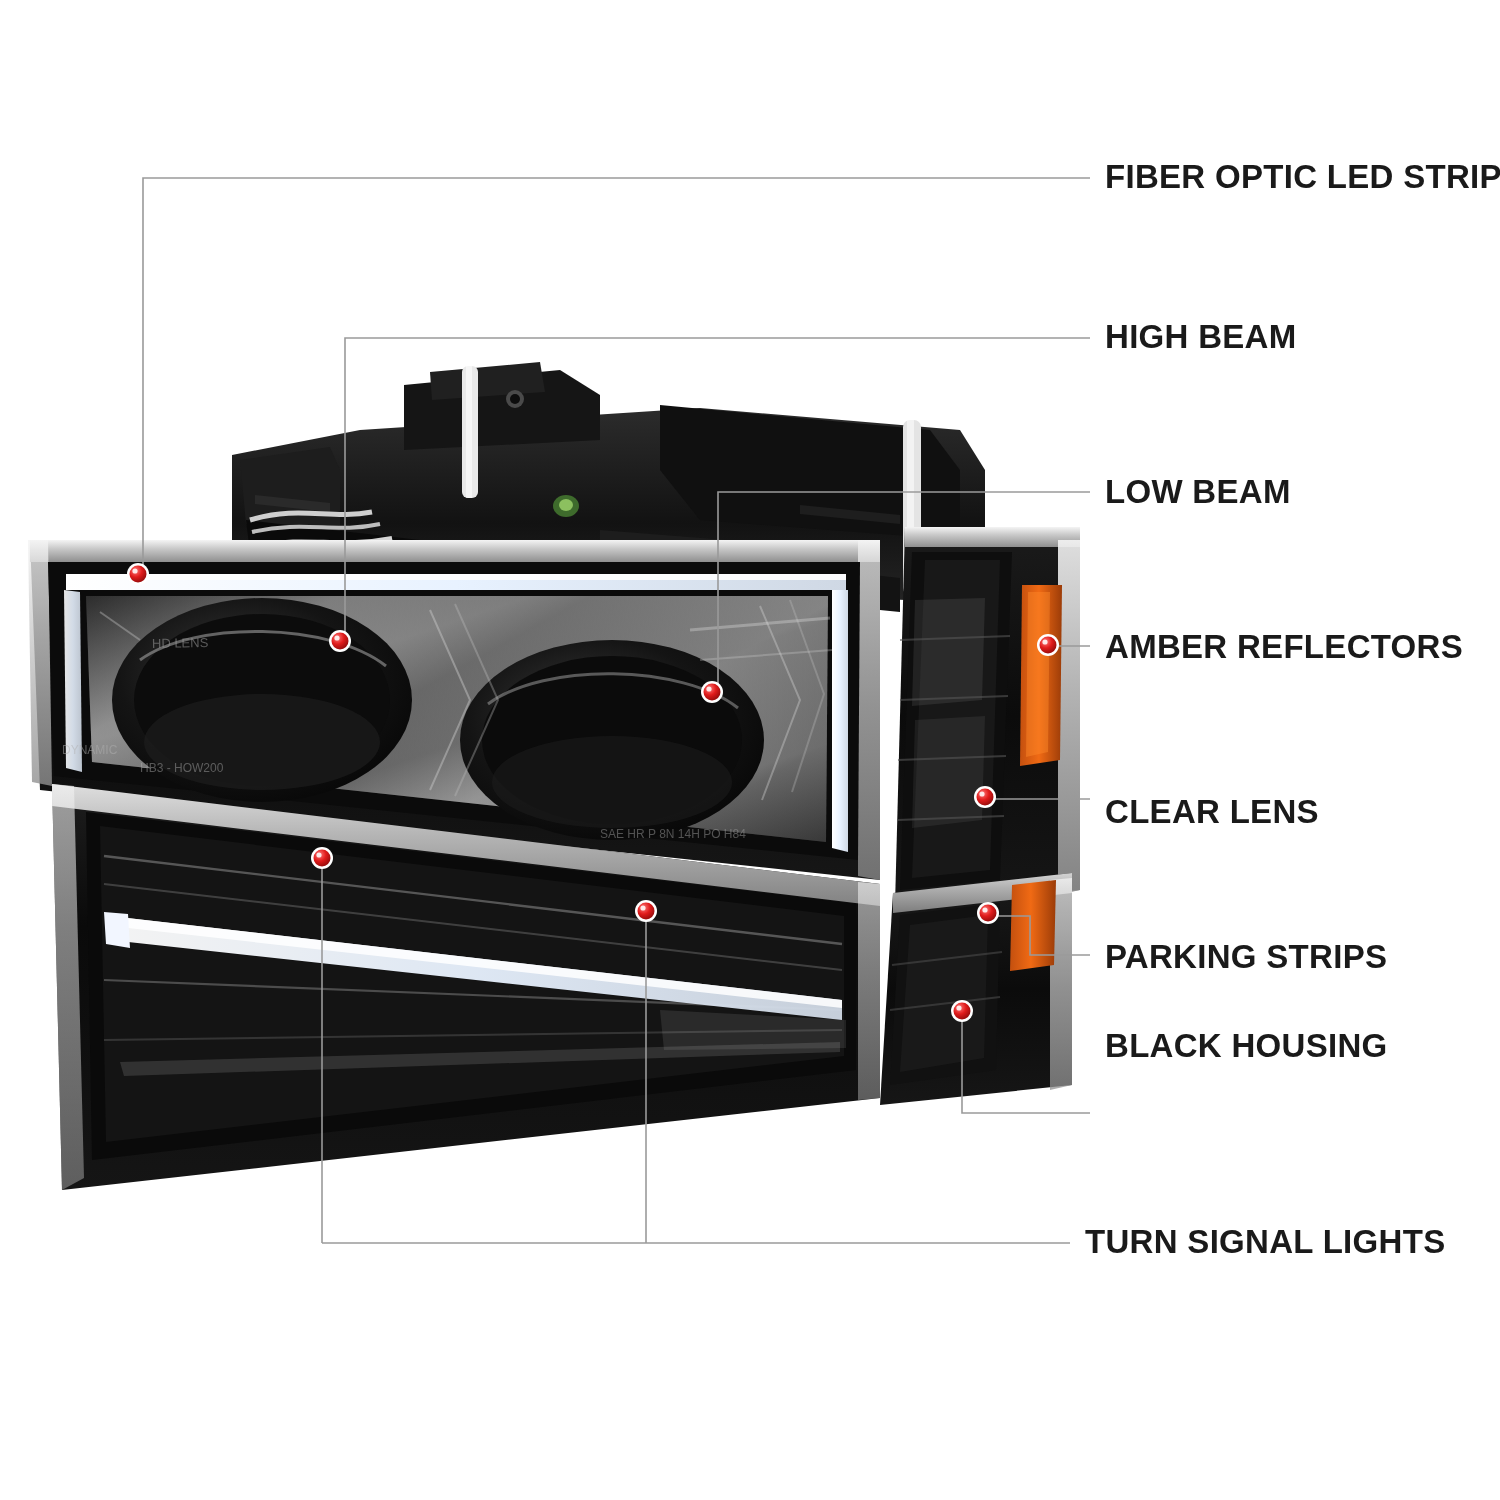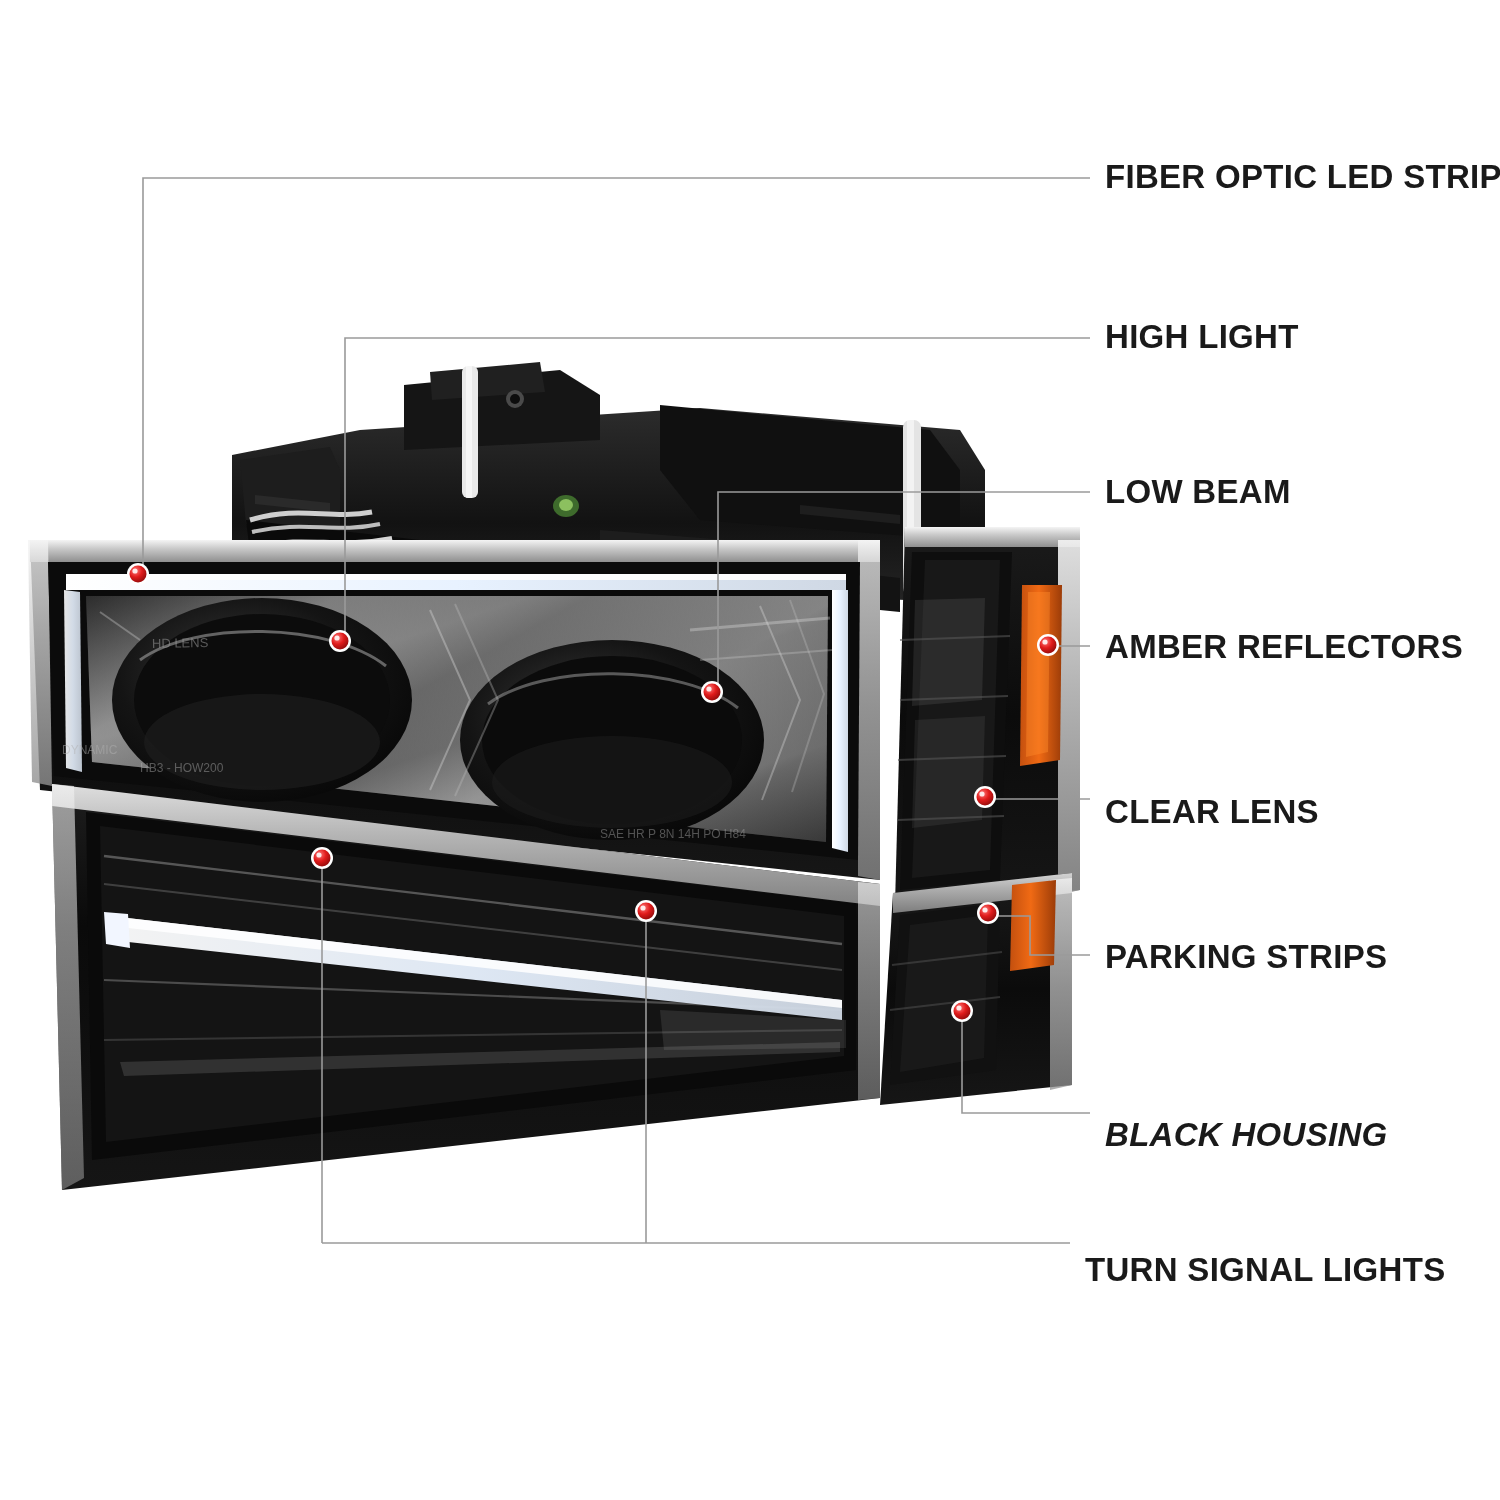--- a/index.html
+++ b/index.html
@@ -298,27 +298,27 @@
     </g>
     <g>
       <circle class="dot-outer" cx="646" cy="911" r="11"></circle>
       <circle cx="646" cy="911" r="8.5" fill="url(#dotShine)"></circle>
       <circle class="dot-hi" cx="643" cy="908" r="2.6"></circle>
     </g>
   </svg>
 
   <div class="callout-label" style="left:1105px; top:160px;">FIBER OPTIC LED STRIPS</div>
 
-  <div class="callout-label" style="left:1105px; top:320px;">HIGH LIGHT</div>
+  <div class="callout-label" style="left:1105px; top:320px;">HIGH BEAM</div>
 
   <div class="callout-label" style="left:1105px; top:475px;">LOW BEAM</div>
 
   <div class="callout-label" style="left:1105px; top:630px;">AMBER REFLECTORS</div>
 
   <div class="callout-label" style="left:1105px; top:783px;margin-top:12px;">CLEAR LENS</div>
 
   <div class="callout-label" style="left:1105px; top:940px;">PARKING STRIPS</div>
 
-  <div class="callout-label" style="left:1105px; top:1118px;font-style:italic;">BLACK HOUSING</div>
-
-  <div class="callout-label" style="left:1085px; top:1225px;margin-top:28px;">TURN SIGNAL LIGHTS</div>
+  <div class="callout-label" style="left:1105px; top:1029px;">BLACK HOUSING</div>
+
+  <div class="callout-label" style="left:1085px; top:1225px;">TURN SIGNAL LIGHTS</div>
 
 </div>
 
 </body></html>

